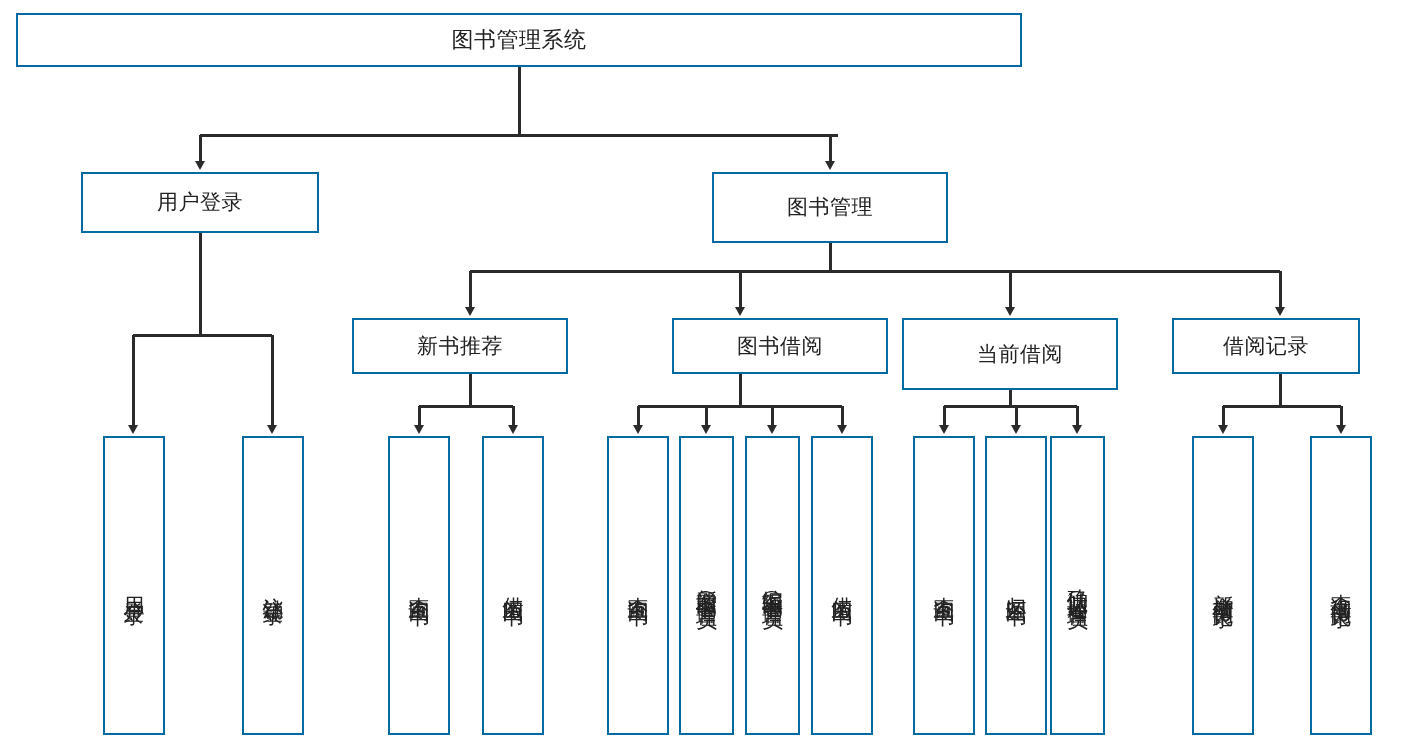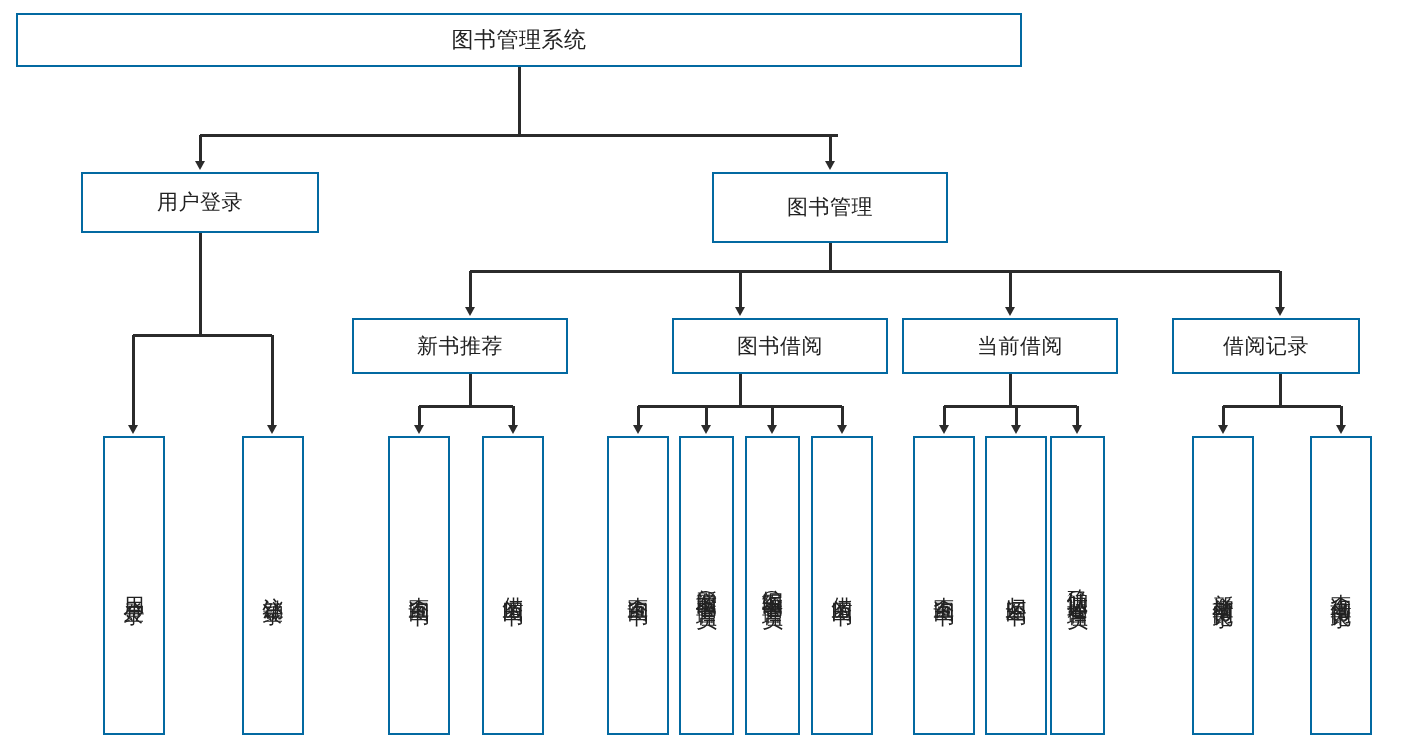--- a/index.html
+++ b/index.html
@@ -128,21 +128,21 @@
   <div class="node" id="node-l1-1" style="left: 712px; top: 172px; width: 236px; height: 71px;">
     <span class="label">图书管理</span>
   </div>
 
   <div class="node" id="node-l2-0" style="left: 352px; top: 318px; width: 216px; height: 56px;">
     <span class="label">新书推荐</span>
   </div>
   <div class="node" id="node-l2-1" style="left: 632px; top: 318px; width: 216px; height: 56px; margin-left: 40px;">
     <span class="label">图书借阅</span>
   </div>
-  <div class="node" id="node-l2-2" style="left: 902px; top: 318px; width: 216px; height: 56px; padding-left: 20px;">
+  <div class="node" id="node-l2-2" style="left: 902px; top: 318px; width: 216px; height: 72px; padding-left: 20px;">
     <span class="label">当前借阅</span>
   </div>
   <div class="node" id="node-l2-3" style="left: 1172px; top: 318px; width: 188px; height: 56px;">
     <span class="label">借阅记录</span>
   </div>
 
   <div class="node vertical" id="node-leaf-0" style="left: 103px; top: 436px; width: 62px; height: 299px;">
     <span class="label">用户登录</span>
   </div>
   <div class="node vertical" id="node-leaf-1" style="left: 242px; top: 436px; width: 62px; height: 299px;">

